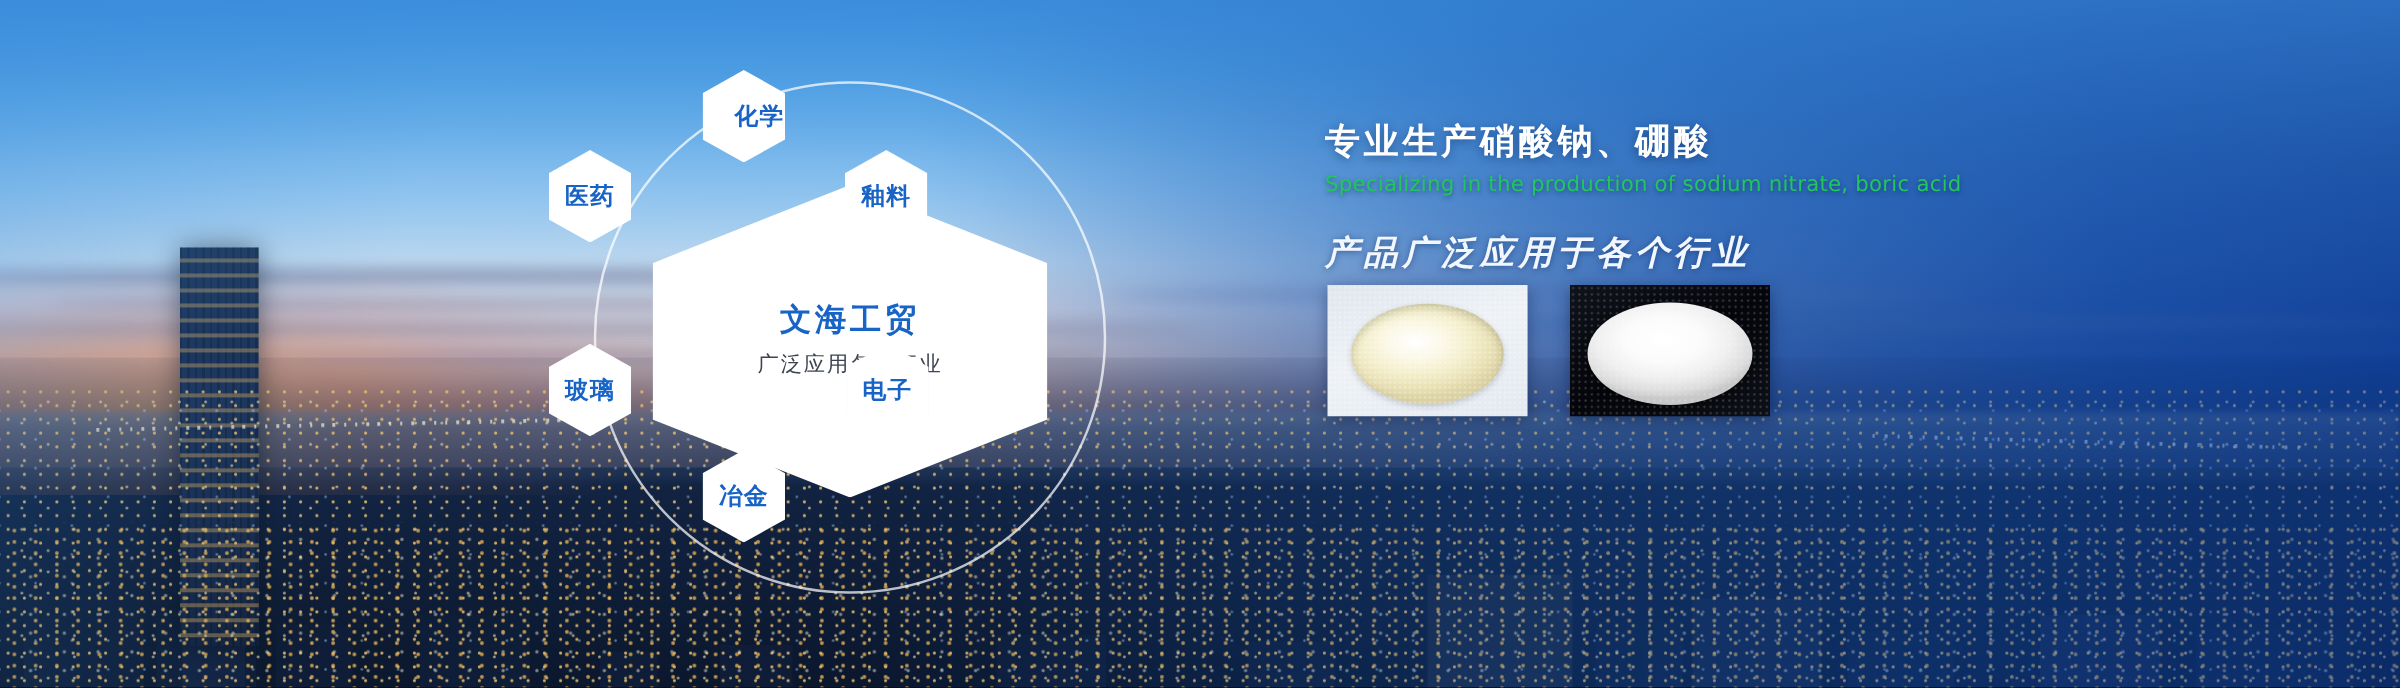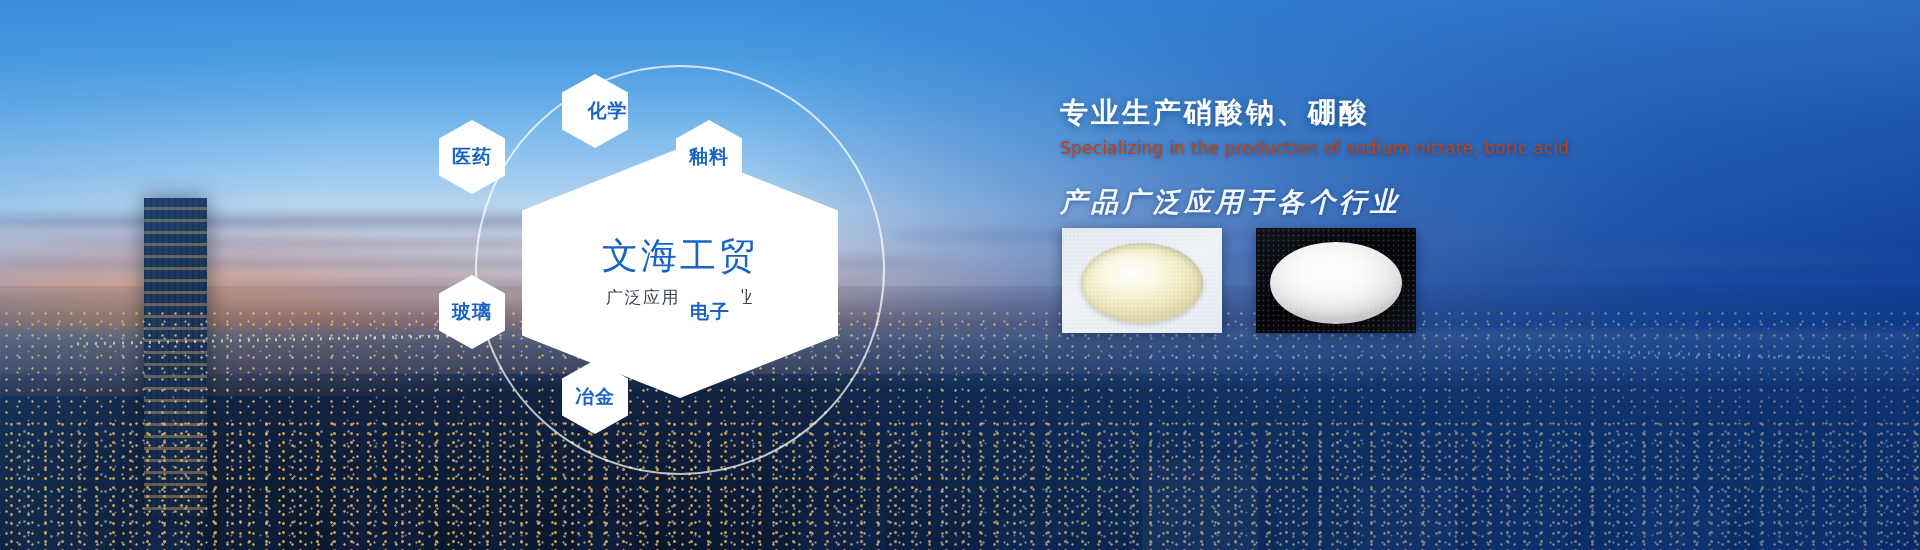--- a/index.html
+++ b/index.html
@@ -202,47 +202,47 @@
     letter-spacing:1px;
     filter:drop-shadow(0 2px 6px rgba(0,40,90,.28));
   }
 
   .hex-center{
     left:92px;top:128px;width:316px;height:250px;
     flex-direction:column;
     filter:drop-shadow(0 3px 10px rgba(0,40,90,.30));
   }
   .hex-center .title{
-    font-size:36px;color:#1763c6;font-weight:normal;
+    font-size:25px;color:#1763c6;font-weight:bold;
     letter-spacing:3px;line-height:1;
   }
   .hex-center .sub{
     font-size:17px;color:#3d4450;font-weight:normal;
     letter-spacing:1.5px;margin-top:12px;
   }
 
   .hex-node{width:66px;height:74px;font-size:19px;}
-  .n-chemistry {left:132px;top:54px;padding-left:25px;}   
+  .n-chemistry {left:132px;top:36px;padding-left:25px;}   
   .n-glaze     {left:246px;top:100px;}  
   .n-electronic{left:247px;top:255px;text-align:center;}  
   .n-metallurgy{left:132px;top:340px;}  
   .n-glass     {left:  9px;top:255px;}  
   .n-medicine  {left:  9px;top:100px;text-align:center;}  
 
   
   #copy{position:absolute;left:1060px;top:96px;width:700px;}
   .headline{
     font-size:28px;font-weight:bold;color:#ffffff;
     letter-spacing:3px;line-height:1.18;
     text-shadow:0 2px 8px rgba(0,30,80,.45);
     white-space:nowrap;
   }
   .subline{
     margin-top:9px;
-    font-size:17px;color:#c2410c;font-weight:normal;
+    font-size:17px;color:#22c55e;font-weight:normal;
     letter-spacing:.2px;
     text-shadow:0 1px 4px rgba(0,30,80,.5);
     white-space:nowrap;
   }
   .tagline{
     margin-top:26px;
     font-size:27px;color:#f2f7ff;
     font-style:italic;font-weight:bold;
     letter-spacing:4px;
     text-shadow:0 1px 5px rgba(0,30,80,.5);

